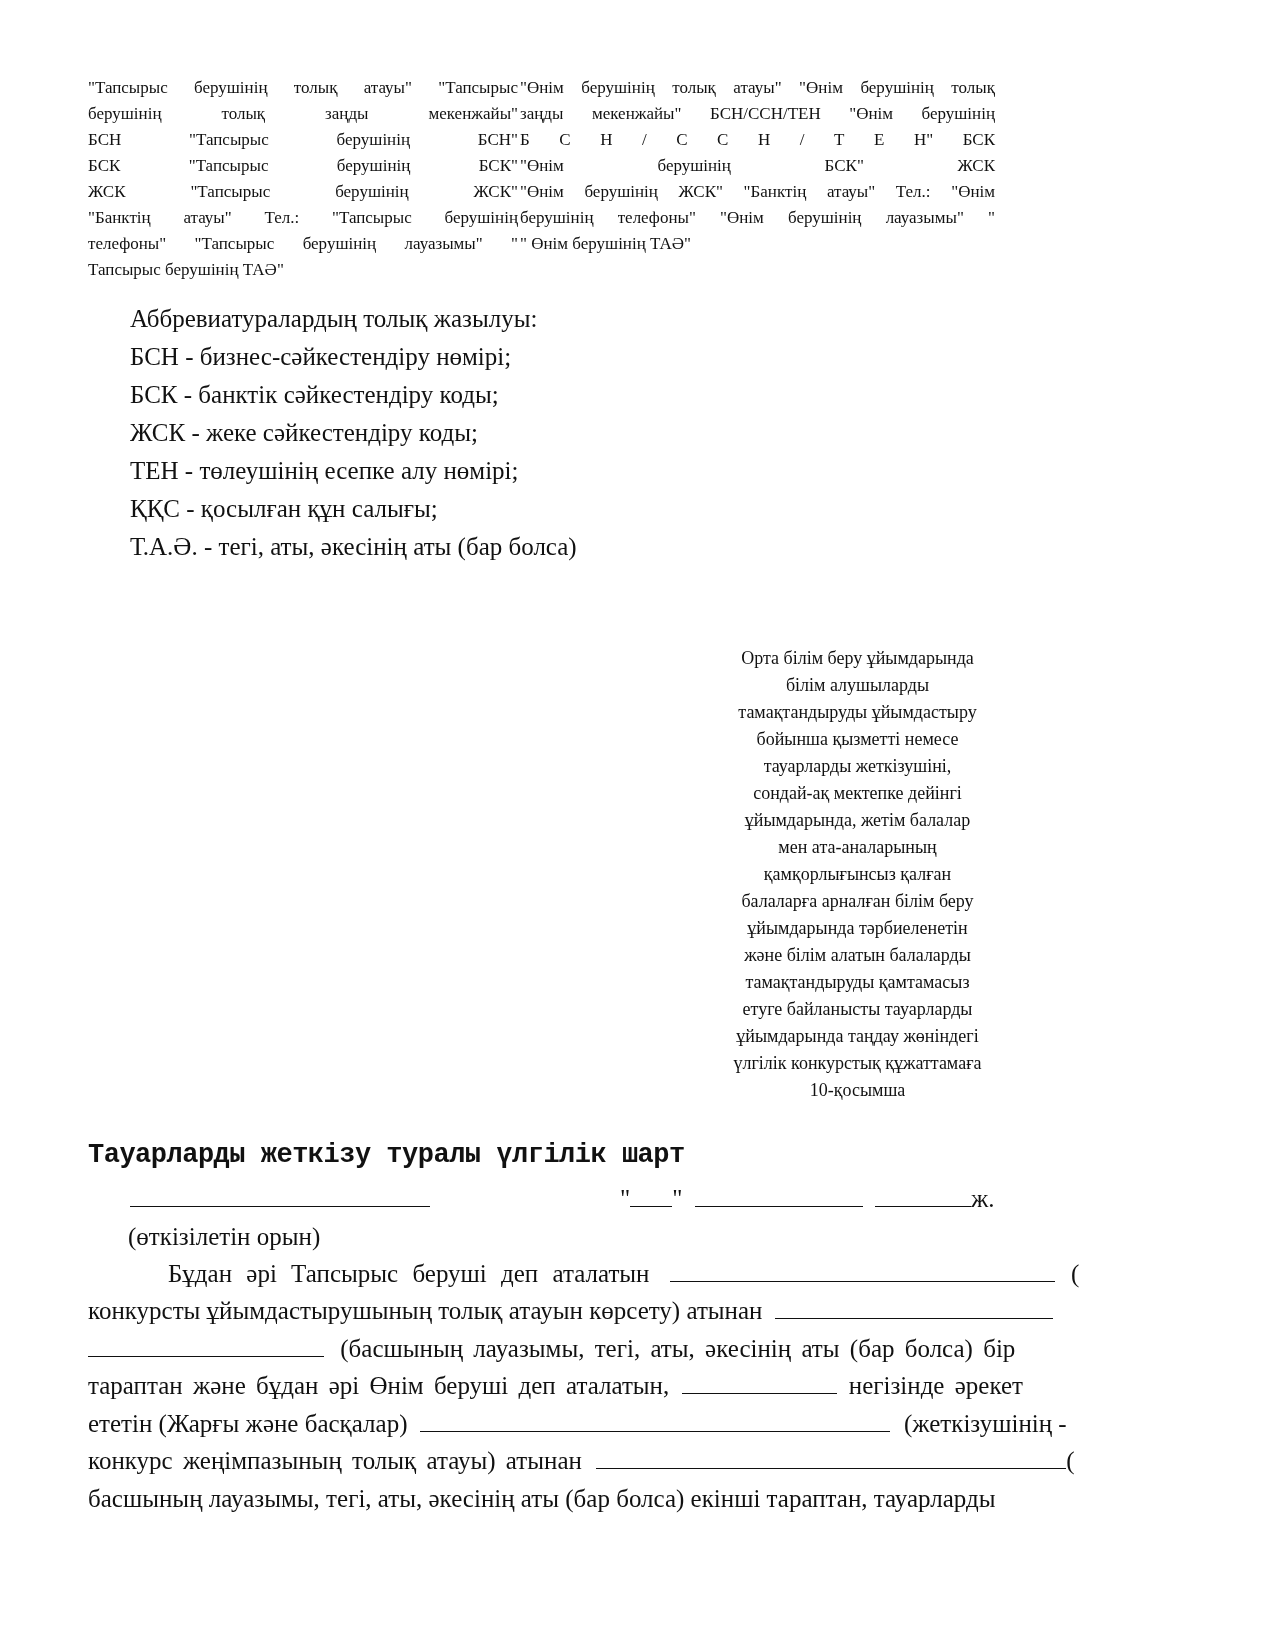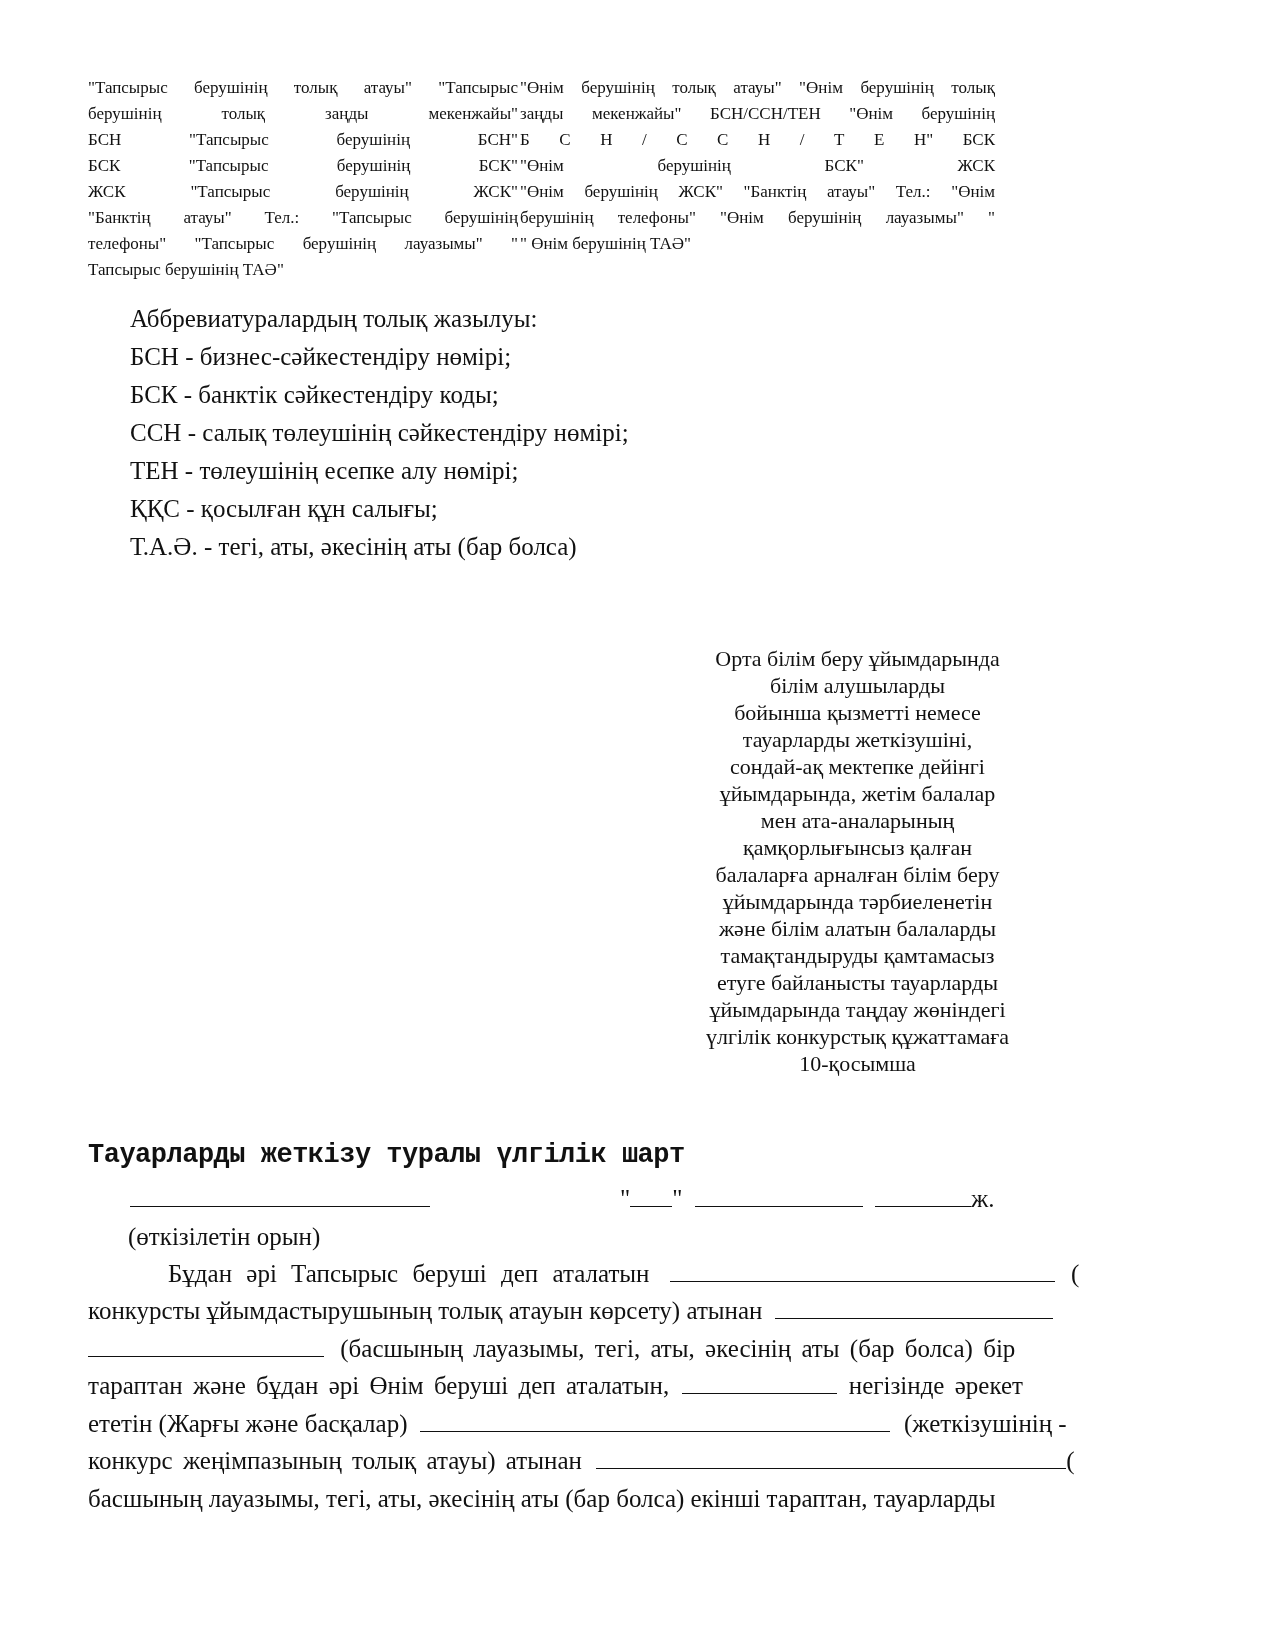--- a/index.html
+++ b/index.html
@@ -9,21 +9,21 @@
     }
     .abs { position: absolute; }
     .small { font-size: 17px; line-height: 26px; }
     .req-col { width: 430px; text-align: justify; text-align-last: justify; }
     .req-col .line { display: block; height: 26px; white-space: nowrap; text-align: justify; text-align-last: justify; }
     .req-col .line.last { text-align-last: left; }
     .abbr { left: 130px; top: 300px; font-size: 25px; line-height: 38px; }
     .abbr div { white-space: nowrap; }
     .appendix {
       left: 700px; top: 645px; width: 315px; text-align: center;
-      font-size: 22px; line-height: 27px;
+      font-size: 18px; line-height: 27px;
     }
     .title {
       left: 88px; top: 1140px; font-size: 27px; font-weight: bold;
       font-family: Liberation Mono, monospace; letter-spacing: -0.5px;
     }
     .body-text { font-size: 25px; line-height: 38px; }
     .blank { display: inline-block; border-bottom: 1.5px solid #111; height: 22px; vertical-align: baseline; }
     .row { position: absolute; white-space: nowrap; }
   </style>
 </head>
@@ -47,29 +47,30 @@
   <span class="line">"Өнім берушінің БСК" ЖСК</span>
   <span class="line">"Өнім берушінің ЖСК" "Банктің атауы" Тел.: "Өнім</span>
   <span class="line">берушінің телефоны" "Өнім берушінің лауазымы" "</span>
   <span class="line last">" Өнім берушінің ТАӘ"</span>
 </div>
 
 <div class="abs abbr">
   <div>Аббревиатуралардың толық жазылуы:</div>
   <div>БСН - бизнес-сәйкестендіру нөмірі;</div>
   <div>БСК - банктік сәйкестендіру коды;</div>
-  <div>ССН - салық төлеушінің сәйкестендіру нөмірі;</div>
+  <div>ЖСК - жеке сәйкестендіру коды;</div>
   <div>ТЕН - төлеушінің есепке алу нөмірі;</div>
   <div>ҚҚС - қосылған құн салығы;</div>
   <div>Т.А.Ә. - тегі, аты, әкесінің аты (бар болса)</div>
 </div>
 
 <div class="abs appendix">
   <div>Орта білім беру ұйымдарында</div>
   <div>білім алушыларды</div>
+  <div>тамақтандыруды ұйымдастыру</div>
   <div>бойынша қызметті немесе</div>
   <div>тауарларды жеткізушіні,</div>
   <div>сондай-ақ мектепке дейінгі</div>
   <div>ұйымдарында, жетім балалар</div>
   <div>мен ата-аналарының</div>
   <div>қамқорлығынсыз қалған</div>
   <div>балаларға арналған білім беру</div>
   <div>ұйымдарында тәрбиеленетін</div>
   <div>және білім алатын балаларды</div>
   <div>тамақтандыруды қамтамасыз</div>

